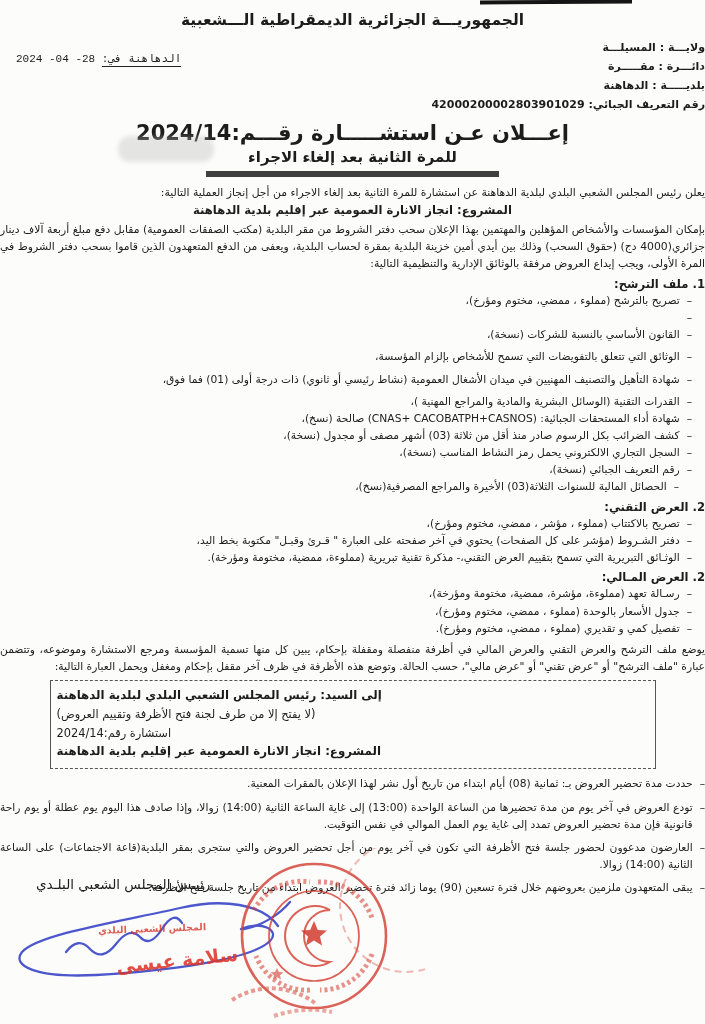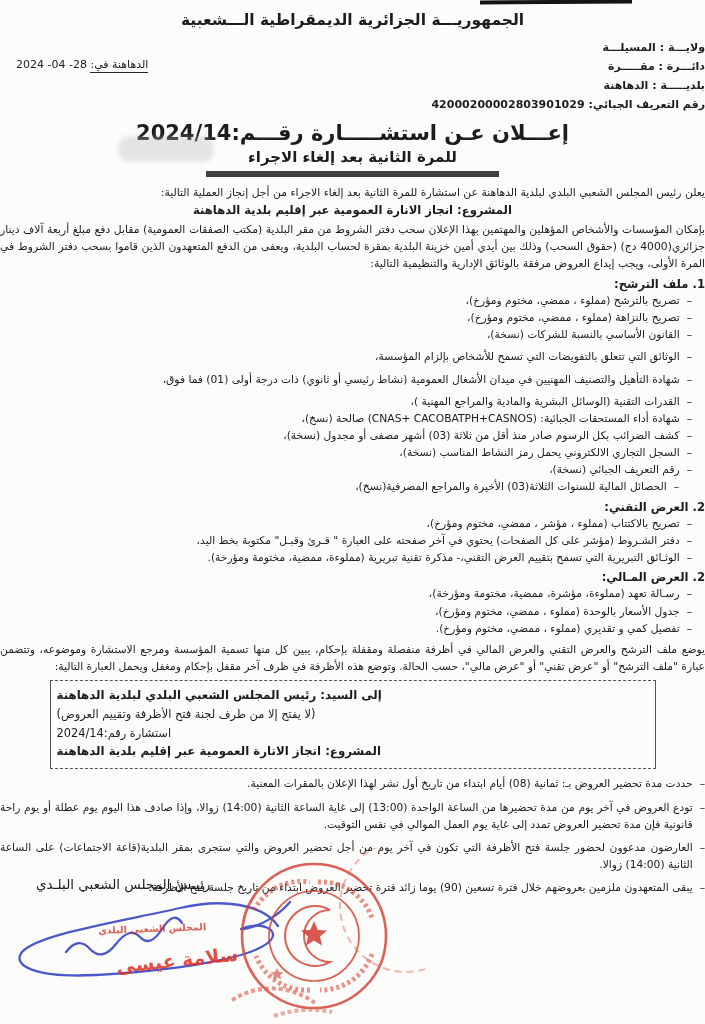--- a/index.html
+++ b/index.html
@@ -9,21 +9,21 @@
     font-family:"DejaVu Sans","Liberation Sans",sans-serif;
     direction:rtl;
   }
   .content{padding:0 0;}
   .scan-bar{position:absolute;top:0;left:480px;width:152px;height:4px;background:#151515;transform:rotate(-.4deg);}
   .smudge{position:absolute;top:136px;left:118px;width:96px;height:26px;background:#b9b9b9;opacity:.35;border-radius:12px;filter:blur(2px);}
   .smudge2{position:absolute;top:158px;left:300px;width:14px;height:10px;opacity:.6;font-size:13px;color:#333;}
   .republic{margin:11px 0 2px;text-align:center;font-size:15.5px;font-weight:bold;}
   .hdr-right{margin-top:10px;font-size:11px;font-weight:bold;line-height:1.72;}
   .hdr-right .num{font-weight:bold;}
-  .date-line{position:absolute;top:58px;left:16px;font-size:11px;}
+  .date-line{position:absolute;top:52px;left:16px;font-size:11px;font-family:Liberation Mono, monospace;}
   .date-line .dl{border-bottom:1px solid #222;padding-bottom:1px;}
   .main-title{margin-top:6px;text-align:center;font-size:21px;font-weight:bold;letter-spacing:.5px;}
   .sub-wrap{text-align:center;margin-top:2px;}
   .sub-title{display:inline-block;font-size:15px;font-weight:bold;border-bottom:6px solid #404040;padding:0 42px 5px;}
   .intro{margin-top:9px;font-size:10.8px;}
   .project{margin-top:4px;text-align:center;font-size:11.6px;font-weight:bold;}
   .para{margin-top:4px;font-size:10.8px;line-height:1.58;text-align:justify;}
   .sec-h{margin:5px 0 2px;font-size:11.6px;font-weight:bold;}
   .item{display:flex;gap:7px;margin:1.5px 0;padding-right:13px;font-size:10.7px;line-height:1.45;}
   .item.gap{margin-top:7px;}
@@ -81,21 +81,20 @@
     <div class="para">بإمكان المؤسسات والأشخاص المؤهلين والمهتمين بهذا الإعلان سحب دفتر الشروط من مقر البلدية (مكتب الصفقات العمومية) مقابل دفع مبلغ أربعة آلاف دينار جزائري(4000 دج) (حقوق السحب) وذلك بين أيدي أمين خزينة البلدية بمقرة لحساب البلدية، ويعفى من الدفع المتعهدون الذين قاموا بسحب دفتر الشروط في المرة الأولى، ويجب إيداع العروض مرفقة بالوثائق الإدارية والتنظيمية التالية:</div>
 
     <div class="sec-h">1. ملف الترشح:</div>
     <div>
       <div class="item">
           <span class="dash">–</span>
           <span>تصريح بالترشح (مملوء ، ممضي، مختوم ومؤرخ)،</span>
         </div>
       <div class="item">
           <span class="dash">–</span>
-          <span>تصريح بالنزاهة (مملوء ، ممضي، مختوم ومؤرخ)،</span>
         </div>
       <div class="item">
           <span class="dash">–</span>
           <span>القانون الأساسي بالنسبة للشركات (نسخة)،</span>
         </div>
       <div class="item gap">
           <span class="dash">–</span>
           <span>الوثائق التي تتعلق بالتفويضات التي تسمح للأشخاص بإلزام المؤسسة،</span>
         </div>
       <div class="item gap">

